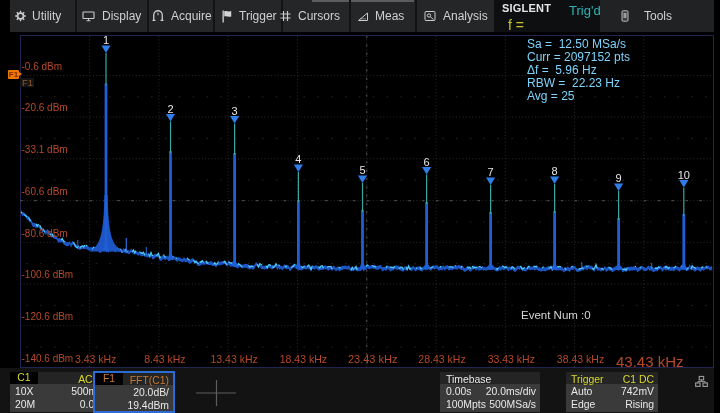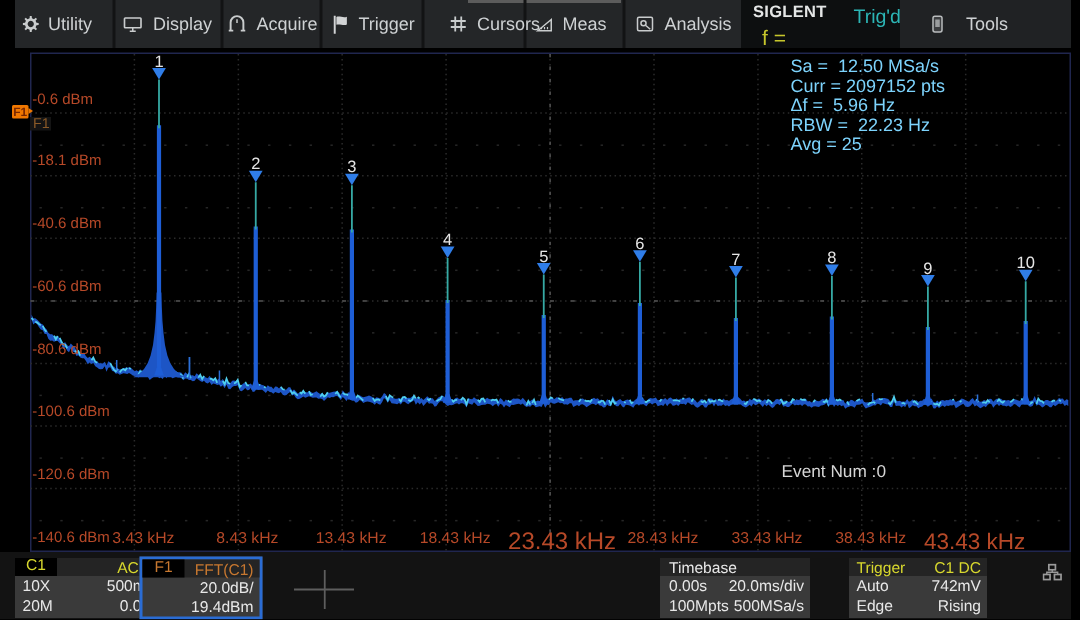--- a/index.html
+++ b/index.html
@@ -89,21 +89,21 @@
         </svg>
         <span style="margin-left:7px">Acquire</span>
       </div>
     <div class="mitem" style="left:221px">
         <svg width="11" height="13" viewBox="0 0 22 26" fill="#d2d4d5">
           <rect x="3" y="1" width="2.6" height="24"></rect>
           <path d="M6.5 2.5c4-1.8 9.5 1.8 14-0.3v10.6c-4.5 2.1-10-1.5-14 0.3z"></path>
         </svg>
         <span style="margin-left:7px">Trigger</span>
       </div>
-    <div class="mitem" style="left:300px">
+    <div class="mitem" style="left:280px">
         <svg width="11" height="12" viewBox="0 0 22 24" stroke="#c9cccd" stroke-width="2.4" fill="none">
           <path d="M7 2v20M15 2v20M1 8h20M1 16h20"></path>
         </svg>
         <span style="margin-left:7px">Cursors</span>
       </div>
     <div class="mitem" style="left:357px">
         <svg width="12" height="12" viewBox="0 0 24 24" fill="none" stroke="#c9cccd" stroke-width="2">
           <path d="M3 21 21 6v15z"></path>
           <path d="M8 19v-3M12 19v-3M16 19v-3" stroke-width="1.6"></path>
         </svg>
@@ -740,32 +740,32 @@
 <text x="298.4" y="163.4">4</text>
 <text x="362.5" y="174.4">5</text>
 <text x="426.6" y="165.9">6</text>
 <text x="490.6" y="176.4">7</text>
 <text x="554.6" y="175.4">8</text>
 <text x="618.6" y="182.4">9</text>
 <text x="683.8" y="178.9">10</text>
 </g>
   </svg>
 <div class="axl" style="left:21.5px;top:60.7px">-0.6 dBm</div>
-<div class="axl" style="left:21.5px;top:102.4px">-18.1 dBm</div>
-<div class="axl" style="left:21.5px;top:144.1px">-40.6 dBm</div>
+<div class="axl" style="left:21.5px;top:102.4px">-20.6 dBm</div>
+<div class="axl" style="left:21.5px;top:144.1px">-33.1 dBm</div>
 <div class="axl" style="left:21.5px;top:185.9px">-60.6 dBm</div>
 <div class="axl" style="left:21.5px;top:227.6px">-80.6 dBm</div>
 <div class="axl" style="left:21.5px;top:269.3px">-100.6 dBm</div>
 <div class="axl" style="left:21.5px;top:311.0px">-120.6 dBm</div>
 <div class="axl" style="left:21.5px;top:352.8px">-140.6 dBm</div>
 <div class="axl" style="left:61.6px;top:353px;width:68px;text-align:center;font-size:10.5px">3.43 kHz</div>
 <div class="axl" style="left:130.9px;top:353px;width:68px;text-align:center;font-size:10.5px">8.43 kHz</div>
 <div class="axl" style="left:200.1px;top:353px;width:68px;text-align:center;font-size:10.5px">13.43 kHz</div>
 <div class="axl" style="left:269.4px;top:353px;width:68px;text-align:center;font-size:10.5px">18.43 kHz</div>
-<div class="axl" style="left:338.7px;top:353px;width:68px;text-align:center;font-size:16px">23.43 kHz</div>
+<div class="axl" style="left:338.7px;top:353px;width:68px;text-align:center;font-size:11px">23.43 kHz</div>
 <div class="axl" style="left:408.0px;top:353px;width:68px;text-align:center;font-size:10.5px">28.43 kHz</div>
 <div class="axl" style="left:477.3px;top:353px;width:68px;text-align:center;font-size:10.5px">33.43 kHz</div>
 <div class="axl" style="left:546.5px;top:353px;width:68px;text-align:center;font-size:10.5px">38.43 kHz</div>
 <div class="axl" style="left:615.8px;top:353px;width:68px;text-align:center;font-size:15px">43.43 kHz</div>
   <div id="f1tag">F1</div>
   <div id="f1lab">F1</div>
   <div id="info">Sa =  12.50 MSa/s
 Curr = 2097152 pts
 Δf =  5.96 Hz
 RBW =  22.23 Hz

